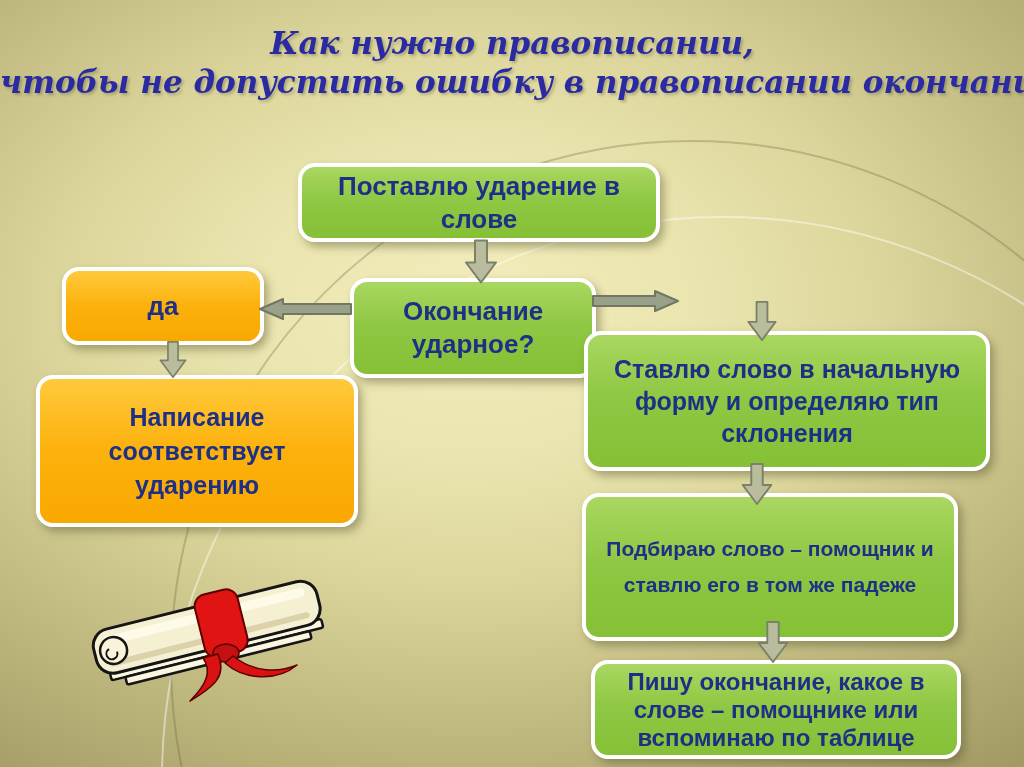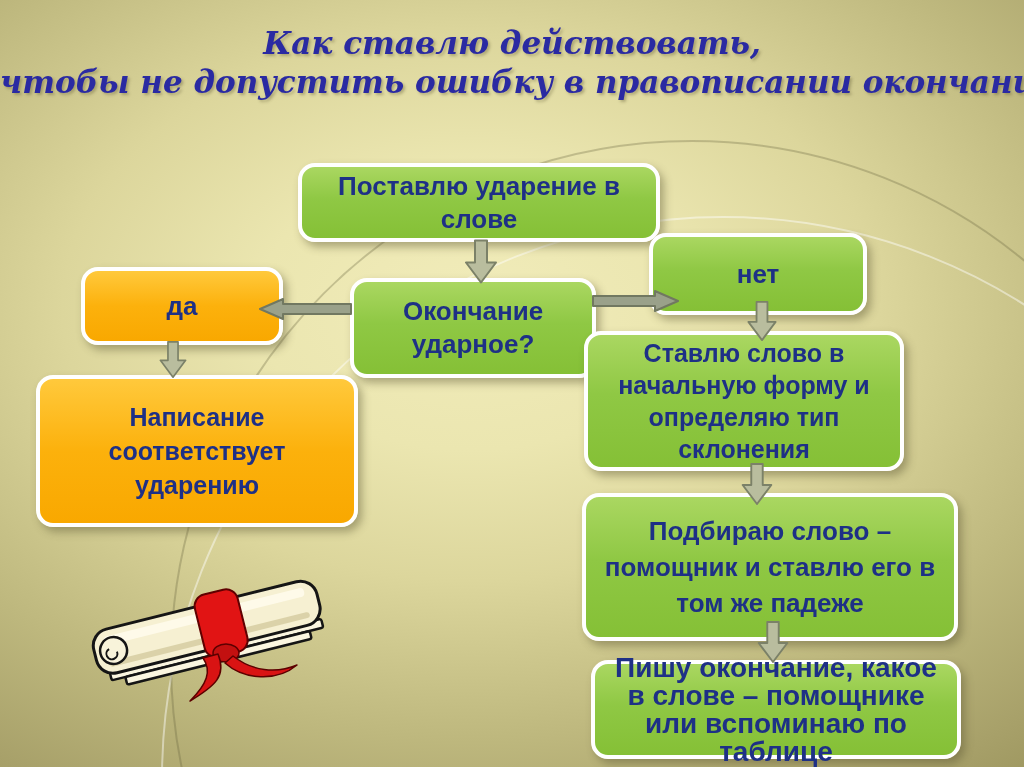--- a/index.html
+++ b/index.html
@@ -34,26 +34,26 @@
     box-shadow:4px 5px 8px rgba(90,86,52,.45);
     display:flex;align-items:center;justify-content:center;
     text-align:center;font-weight:bold;color:#1e3086;
     padding:4px 10px;
   }
   .node.green{background:linear-gradient(180deg,#aad761 0%,#8fc844 45%,#85c036 100%);}
   .node.orange{background:linear-gradient(180deg,#ffc93c 0%,#fcb10c 50%,#f9a800 100%);}
 
   #n-postavlyu{left:298px;top:163px;width:362px;height:79px;font-size:26px;line-height:33px;}
   #n-okonchanie{left:350px;top:278px;width:246px;height:100px;font-size:26px;line-height:33px;}
-  #n-da{left:62px;top:267px;width:202px;height:78px;font-size:26px;margin-left:19px;}
+  #n-da{left:62px;top:267px;width:202px;height:78px;font-size:26px;}
   #n-napisanie{left:36px;top:375px;width:322px;height:152px;font-size:25px;line-height:34px;}
   #n-net{left:649px;top:233px;width:218px;height:82px;font-size:26px;}
-  #n-stavlyu{left:584px;top:331px;width:320px;height:140px;font-size:25px;line-height:32px;text-align:center;}
-  #n-podbirayu{left:582px;top:493px;width:376px;height:148px;font-size:26px;line-height:36px;}
-  #n-pishu{left:591px;top:660px;width:370px;height:99px;font-size:28px;line-height:28px;}
+  #n-stavlyu{left:584px;top:331px;width:406px;height:140px;font-size:25px;line-height:32px;text-align:center;}
+  #n-podbirayu{left:582px;top:493px;width:376px;height:148px;font-size:21px;line-height:36px;}
+  #n-pishu{left:591px;top:660px;width:370px;height:99px;font-size:24px;line-height:28px;}
 
   .arrow{position:absolute;z-index:3;}
   #a-top{left:464px;top:239px;}
   #a-left{left:258px;top:298px;}
   #a-right{left:592px;top:290px;}
   #a-net{left:745px;top:301px;}
   #a-da{left:157px;top:341px;}
   #a-stavlyu{left:739px;top:463px;}
   #a-podbirayu{left:755px;top:621px;}
 
@@ -61,29 +61,28 @@
 </style>
 </head>
 <body>
 
 <div id="slide">
 
   <div id="circle-a" class="decor-circle"></div>
   <div id="circle-b" class="decor-circle"></div>
 
   <div id="title">
-    <div>Как ставлю действовать,</div>
+    <div>Как нужно правописании,</div>
     <div>чтобы не допустить ошибку в правописании окончания</div>
   </div>
 
   <div id="n-postavlyu" class="node green">Поставлю ударение в слове</div>
   <div id="n-okonchanie" class="node green">Окончание ударное?</div>
   <div id="n-da" class="node orange">да</div>
   <div id="n-napisanie" class="node orange">Написание соответствует ударению</div>
-  <div id="n-net" class="node green">нет</div>
   <div id="n-stavlyu" class="node green">Ставлю слово в начальную форму и определяю тип склонения</div>
   <div id="n-podbirayu" class="node green">Подбираю слово – помощник и ставлю его в том же падеже</div>
   <div id="n-pishu" class="node green">Пишу окончание, какое в слове – помощнике или вспоминаю по таблице</div>
 
   <svg id="a-top" class="arrow" width="34" height="45" viewBox="0 0 34 44">
     <polygon points="11,1 23,1 23,23 32,23 17,43 2,23 11,23" fill="#b9bd9e" stroke="#7b8168" stroke-width="2" stroke-linejoin="round"></polygon>
   </svg>
   <svg id="a-left" class="arrow" width="94" height="22" viewBox="0 0 94 22">
     <polygon points="93,6 25,6 25,1 2,11 25,21 25,16 93,16" fill="#9aa18a" stroke="#717861" stroke-width="2" stroke-linejoin="round"></polygon>
   </svg>

